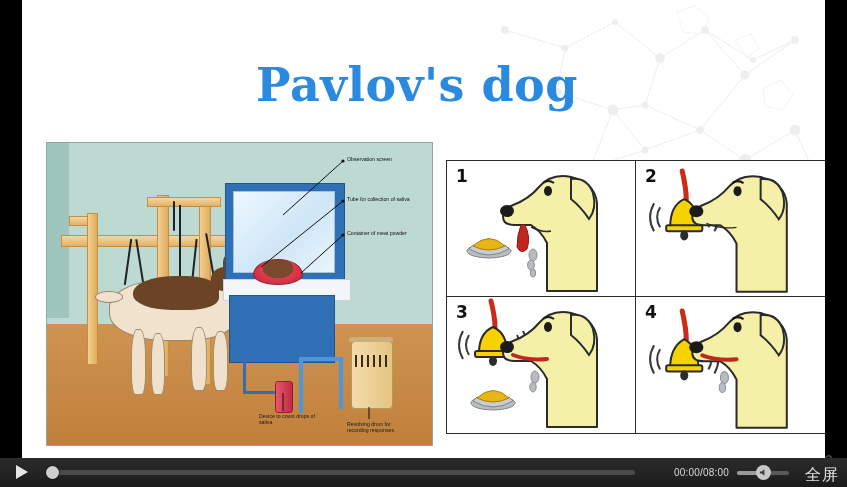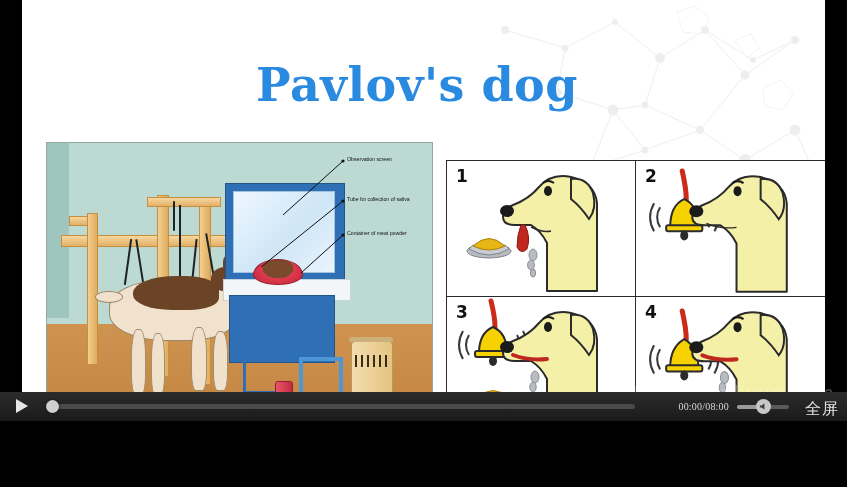--- a/index.html
+++ b/index.html
@@ -1,18 +1,18 @@
 <!DOCTYPE html>
 <html><head>
 <meta charset="utf-8">
 <style>
   html,body{margin:0;padding:0;background:#000;}
   body{width:847px;height:487px;overflow:hidden;font-family:"Liberation Sans",sans-serif;}
 
-  .player{position:relative;width:847px;height:421px;background:#000;overflow:hidden;}
+  .player{position:relative;width:847px;height:487px;background:#000;overflow:hidden;}
 
   
   .stage{position:absolute;left:22px;top:0;width:803px;height:460px;background:#ffffff;overflow:hidden;}
 
   
   .deco{position:absolute;right:0;top:0;width:330px;height:200px;opacity:.5;pointer-events:none;}
 
   
   .title{position:absolute;left:0;top:58px;width:790px;text-align:center;
     font-family:"DejaVu Serif","Liberation Serif",serif;font-weight:700;
@@ -59,21 +59,21 @@
     letter-spacing:1px;white-space:nowrap;font-family:"DejaVu Sans",sans-serif;pointer-events:none;}
   .bar{position:absolute;left:0;bottom:0;width:847px;height:29px;
     background:linear-gradient(180deg,#2b2b2b 0%,#232323 55%,#1a1a1a 100%);}
   .playbtn{position:absolute;left:16px;top:7px;width:0;height:0;
     border-left:12px solid #e6e6e6;border-top:7px solid transparent;border-bottom:7px solid transparent;cursor:pointer;}
   .progtrack{position:absolute;left:46px;top:12px;right:212px;height:5px;background:#4a4a4a;border-radius:3px;cursor:pointer;}
   .progfill{position:absolute;left:0;top:0;height:100%;width:1.2%;background:#8a8a8a;border-radius:3px;}
   .proghandle{position:absolute;left:46px;top:8px;width:13px;height:13px;border-radius:50%;
     background:#cfcfcf;box-shadow:0 0 2px #000;cursor:pointer;}
   .timecode{position:absolute;right:118px;top:9px;font-size:10px;color:#d8d8d8;
-    font-family:Liberation Serif, serif;letter-spacing:.2px;white-space:nowrap;text-align:right;}
+    font-family:Liberation Sans, sans-serif;letter-spacing:.2px;white-space:nowrap;text-align:right;}
   .voltrack{position:absolute;right:58px;top:13px;width:52px;height:4px;background:#5a5a5a;border-radius:2px;cursor:pointer;}
   .volfill{position:absolute;left:0;top:0;height:100%;width:62%;background:#9a9a9a;border-radius:2px;}
   .volknob{position:absolute;right:76px;top:7px;width:15px;height:15px;border-radius:50%;
     background:#c8c8c8;display:flex;align-items:center;justify-content:center;cursor:pointer;}
   .fullbtn{position:absolute;right:8px;top:7px;font-size:16px;color:#e2e2e2;cursor:pointer;
     font-family:"DejaVu Sans",sans-serif;letter-spacing:1px;}
 </style>
 </head>
 <body>
 

